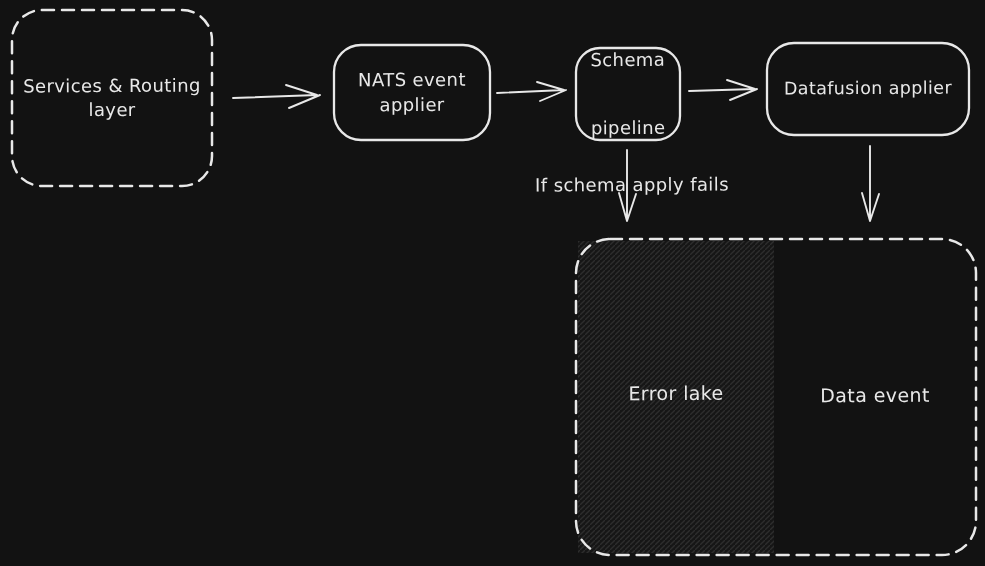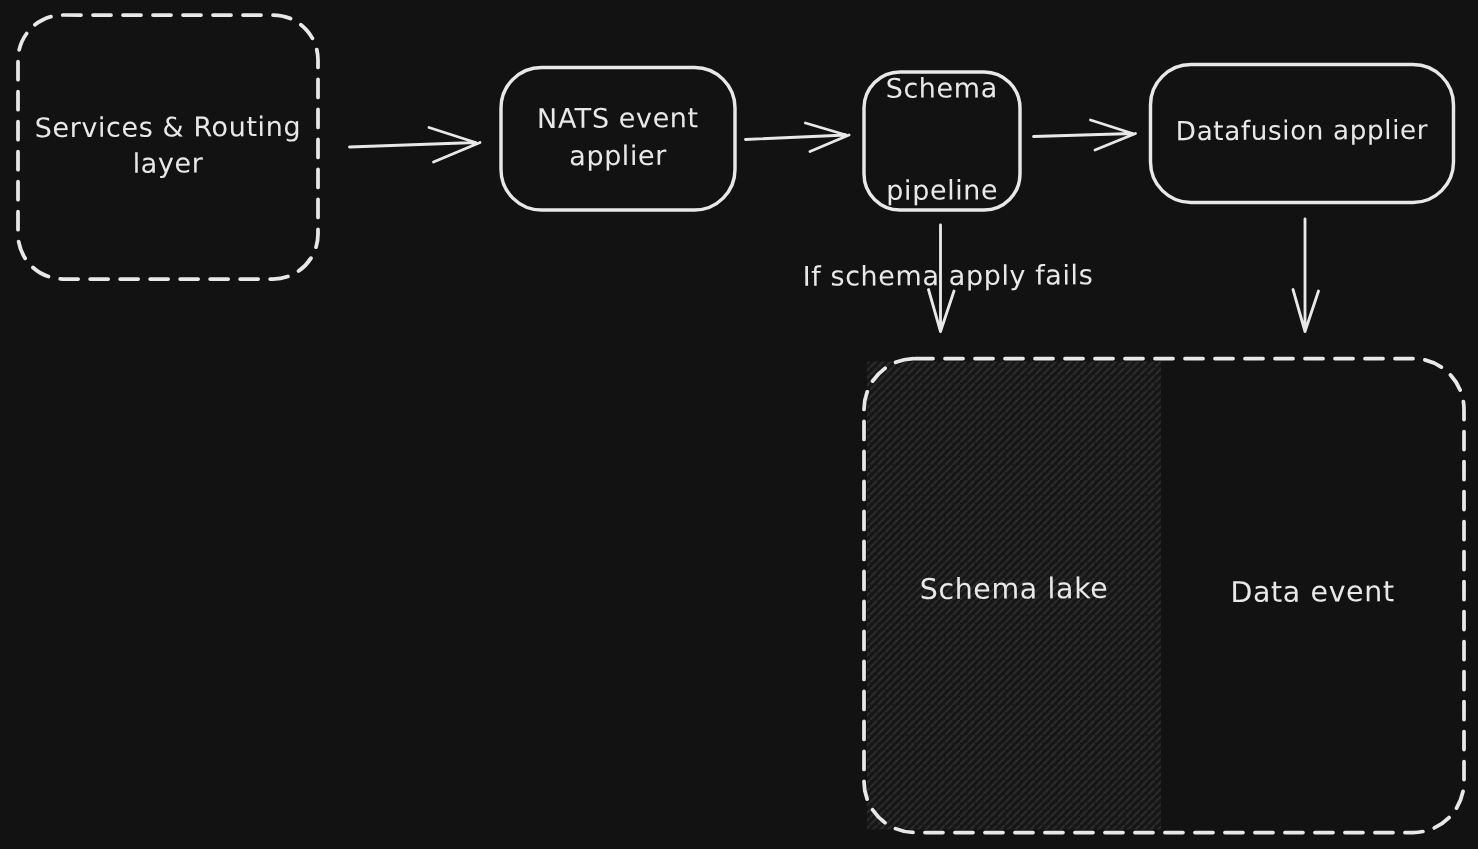--- a/index.html
+++ b/index.html
@@ -121,20 +121,20 @@
 
   <div class="label datafusion">
     <span>Datafusion applier</span>
   </div>
 
   <div class="label annotation">
     <span>If schema apply fails</span>
   </div>
 
   <div class="label error-lake">
-    <span>Schema lake</span>
+    <span>Error lake</span>
   </div>
 
   <div class="label data-lake">
     <span>Data event</span>
   </div>
 
 </div>
 
 </body></html>

